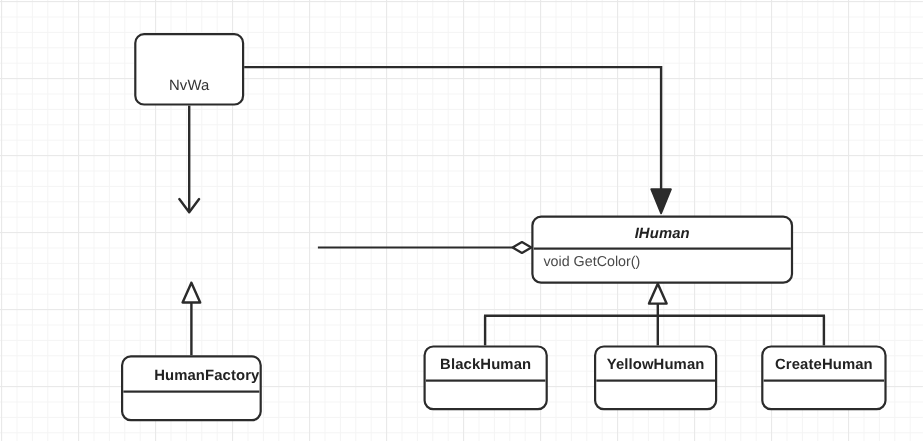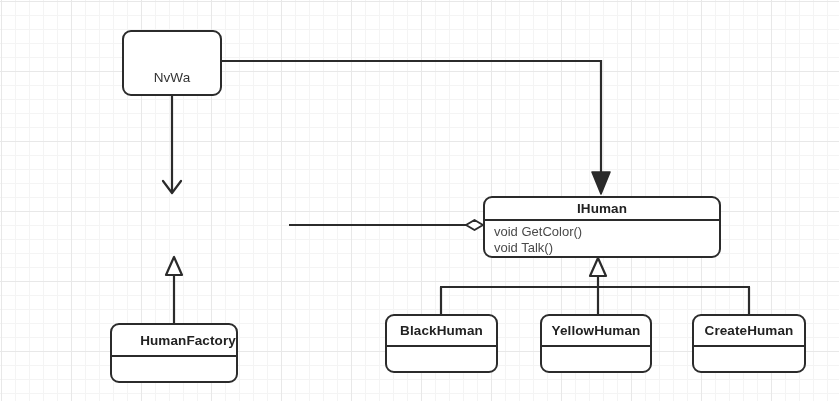--- a/index.html
+++ b/index.html
@@ -76,21 +76,21 @@
 
   
   #node-nvwa            { left: 122px; top: 30px;  width: 100px; height: 66px; }
   #node-nvwa .title     { height: 100%; }
 
   #node-abstractfactory { left: 55px;  top: 196px; width: 234px; height: 61px; }
   #node-abstractfactory .title   { height: 30px; }
   #node-abstractfactory .members { height: 29px; }
 
   #node-ihuman          { left: 483px; top: 196px; width: 238px; height: 62px; }
-  #node-ihuman .title   { height: 27px; }
+  #node-ihuman .title   { height: 27px; font-style: italic; }
   #node-ihuman .members { height: 33px; }
 
   #node-humanfactory    { left: 110px; top: 323px; width: 128px; height: 60px; }
   #node-humanfactory .title   { height: 30px; margin-left: 28px; }
   #node-humanfactory .members { height: 28px; }
 
   #node-blackhuman      { left: 385px; top: 314px; width: 113px; height: 59px; }
   #node-blackhuman .title     { height: 29px; }
   #node-blackhuman .members   { height: 28px; }
 
@@ -142,21 +142,20 @@
   <div class="node plain" id="node-nvwa">
     <div class="title">NvWa</div>
   </div>
 
 
   <div class="node" id="node-ihuman">
     <div class="title">IHuman</div>
     <div class="divider"></div>
     <div class="members">
       <div class="member">void GetColor()</div>
-      <div class="member">void Talk()</div>
     </div>
   </div>
 
   <div class="node" id="node-humanfactory">
     <div class="title">HumanFactory</div>
     <div class="divider"></div>
     <div class="members"></div>
   </div>
 
   <div class="node" id="node-blackhuman">

